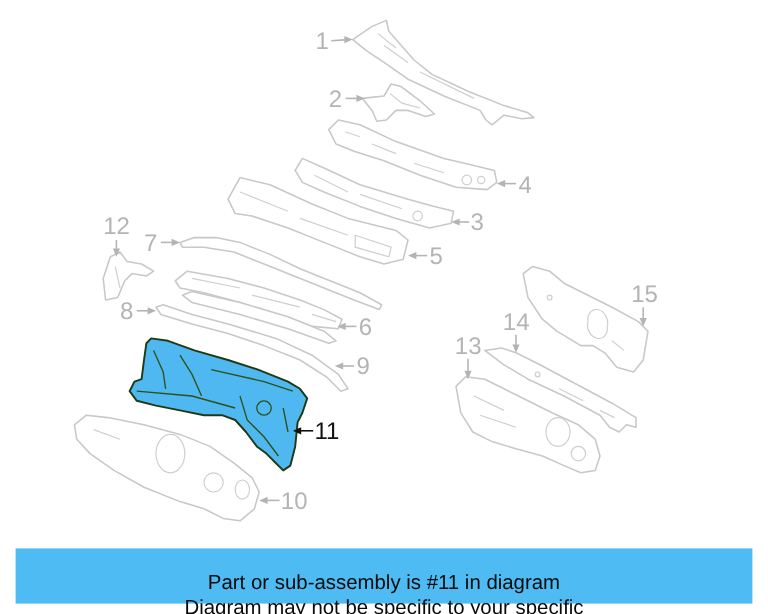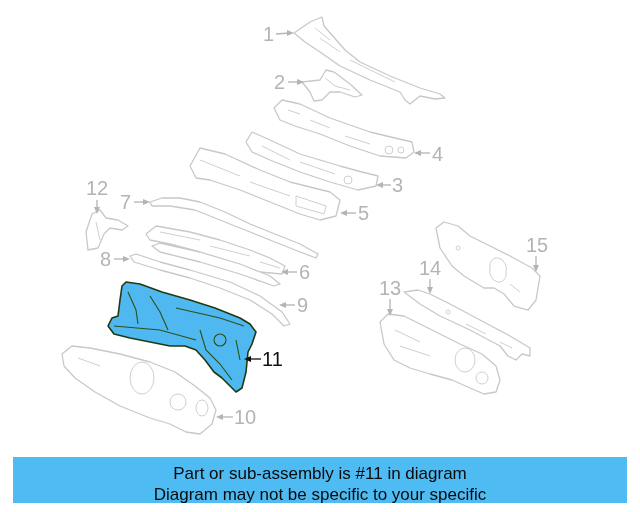--- a/index.html
+++ b/index.html
@@ -11,21 +11,21 @@
   .hl-detail { fill: none; stroke: #2d5016; stroke-width: 1.1; }
   .callout-text { font-family: "Liberation Sans", sans-serif; font-size: 20px; fill: #b4b4b4; }
   .callout-text.active { fill: #111111; }
   .leader { stroke: #b4b4b4; stroke-width: 1.3; fill: none; }
   .leader.active { stroke: #111111; }
   .arrowhead { fill: #b4b4b4; }
   .arrowhead.active { fill: #111111; }
   #banner {
     position: absolute; left: 13px; top: 457px; width: 614px; height: 46px;
     background: #4fbbf3; color: #0a0a0a; text-align: center;
-    font-size: 17px; line-height: 21px; padding-top: 6px; box-sizing: border-box;
+    font-size: 17px; line-height: 21px; padding-top: 18px; box-sizing: border-box;
   }
   #banner div { white-space: nowrap; }
 </style>
 </head>
 <body>
 
 <svg id="diagram" viewBox="0 0 640 450" xmlns="http://www.w3.org/2000/svg">
 
   <g>
     <path class="part" d="M294,33 L310,22 L322,17 L324,26 L345,50 L360,62 L390,76 L420,88 L440,94 L445,98 L435,99 L420,96 L410,104 L405,100 L400,92 L370,80 L340,66 L320,52 L305,42 Z"></path>

